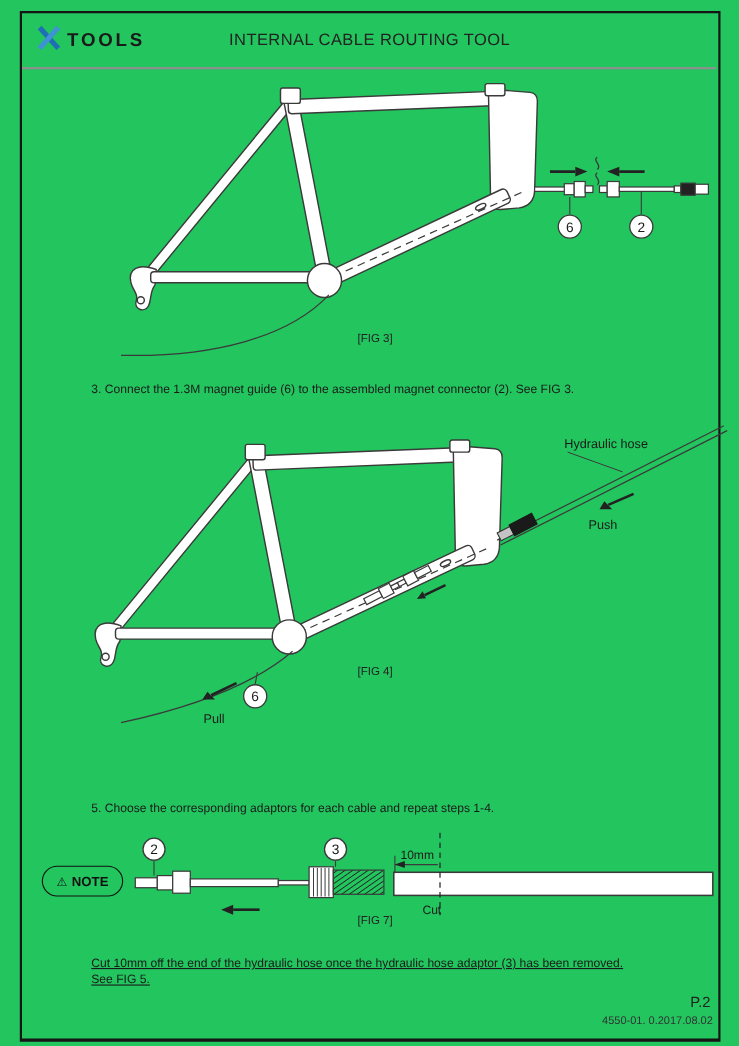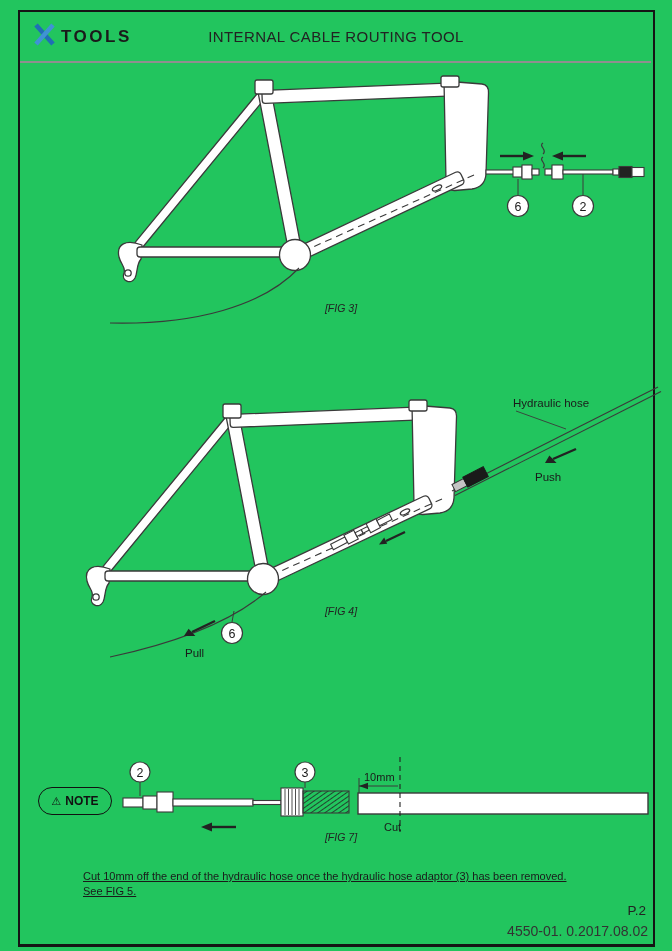--- a/index.html
+++ b/index.html
@@ -4,28 +4,28 @@
 <style>
   html,body{margin:0;padding:0;background:#ffffff;}
   #page{position:relative;width:672px;height:951px;background:#22c55e;overflow:hidden;
         font-family:"Liberation Sans","DejaVu Sans",sans-serif;color:#1a1a1a;}
   .page-border{position:absolute;left:18px;top:10px;width:633px;height:932px;
         border:2px solid #151515;border-bottom-width:3px;}
   .logo{position:absolute;left:33px;top:21px;width:120px;height:28px;}
   .page-title{position:absolute;left:0;top:28px;width:672px;text-align:center;
         font-size:15px;letter-spacing:.4px;color:#222;}
   .header-divider{position:absolute;left:20px;top:61px;width:631px;height:2px;background:#8f8f8f;}
-  .fig-caption{position:absolute;width:90px;text-align:center;font-size:10.5px;color:#222;font-style:italic;}
+  .fig-caption{position:absolute;width:90px;text-align:center;font-size:10.5px;color:#222;}
   .step-text{position:absolute;left:83px;width:532px;font-size:11px;line-height:15px;color:#1a1a1a;}
   .note-badge{position:absolute;left:38px;top:787px;width:72px;height:26px;border:1.7px solid #111;
         border-radius:15px;display:flex;align-items:center;justify-content:center;gap:4px;
         font-size:12px;font-weight:bold;color:#111;}
   .note-badge .warn{font-size:11px;font-weight:normal;}
   .footer-page{position:absolute;right:26px;top:903px;font-size:13.5px;color:#222;text-align:center;}
-  .footer-code{position:absolute;right:24px;top:923px;font-size:14px;color:#333;text-align:right;}
+  .footer-code{position:absolute;right:24px;top:923px;font-size:10px;color:#333;text-align:right;}
   svg{position:absolute;overflow:visible;}
   svg text{font-family:"Liberation Sans","DejaVu Sans",sans-serif;fill:#1a1a1a;}
 </style>
 </head>
 <body>
 
 <div id="page">
   <div class="page-border"></div>
 
   <svg class="logo" viewBox="0 0 120 28">
@@ -188,20 +188,22 @@
       <text x="334" y="26" font-size="11">10mm</text>
       <line x1="370" y1="2" x2="370" y2="77" stroke="#222" stroke-width="1.1" stroke-dasharray="5 4"></line>
       <text x="354" y="76" font-size="11">Cut</text>
     </g>
   </svg>
 
   <div class="fig-caption" style="left:296px;top:302px;">[FIG 3]</div>
   <div class="fig-caption" style="left:296px;top:605px;">[FIG 4]</div>
   <div class="fig-caption" style="left:296px;top:831px;">[FIG 7]</div>
 
+  <div class="step-text" style="top:347px;">3. Connect the 1.3M magnet guide (6) to the assembled magnet connector (2). See FIG 3.</div>
+  <div class="step-text" style="top:728px;">5. Choose the corresponding adaptors for each cable and repeat steps 1-4.</div>
 
   <div class="note-badge">
     <span class="warn">⚠</span>
     <span>NOTE</span>
   </div>
 
   <div class="step-text" style="top:869px;text-decoration:underline;">
     <div>Cut 10mm off the end of the hydraulic hose once the hydraulic hose adaptor (3) has been removed.</div>
     <div>See FIG 5.</div>
   </div>

